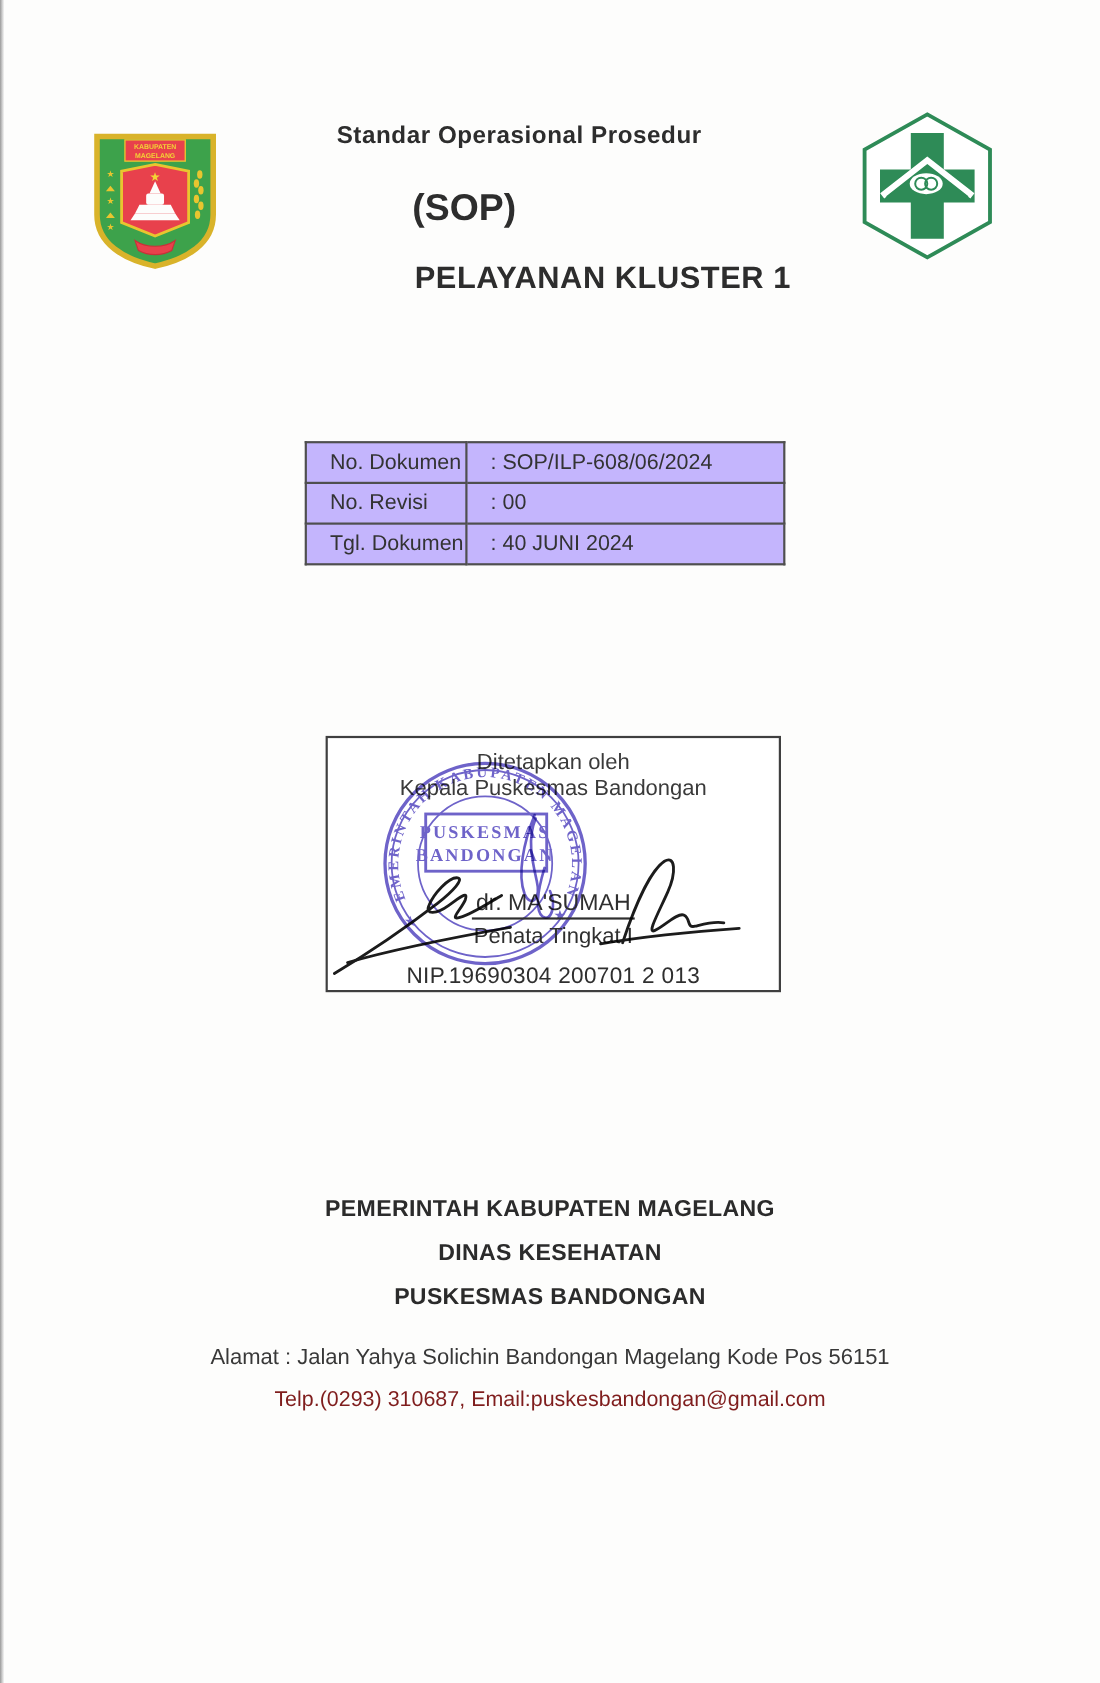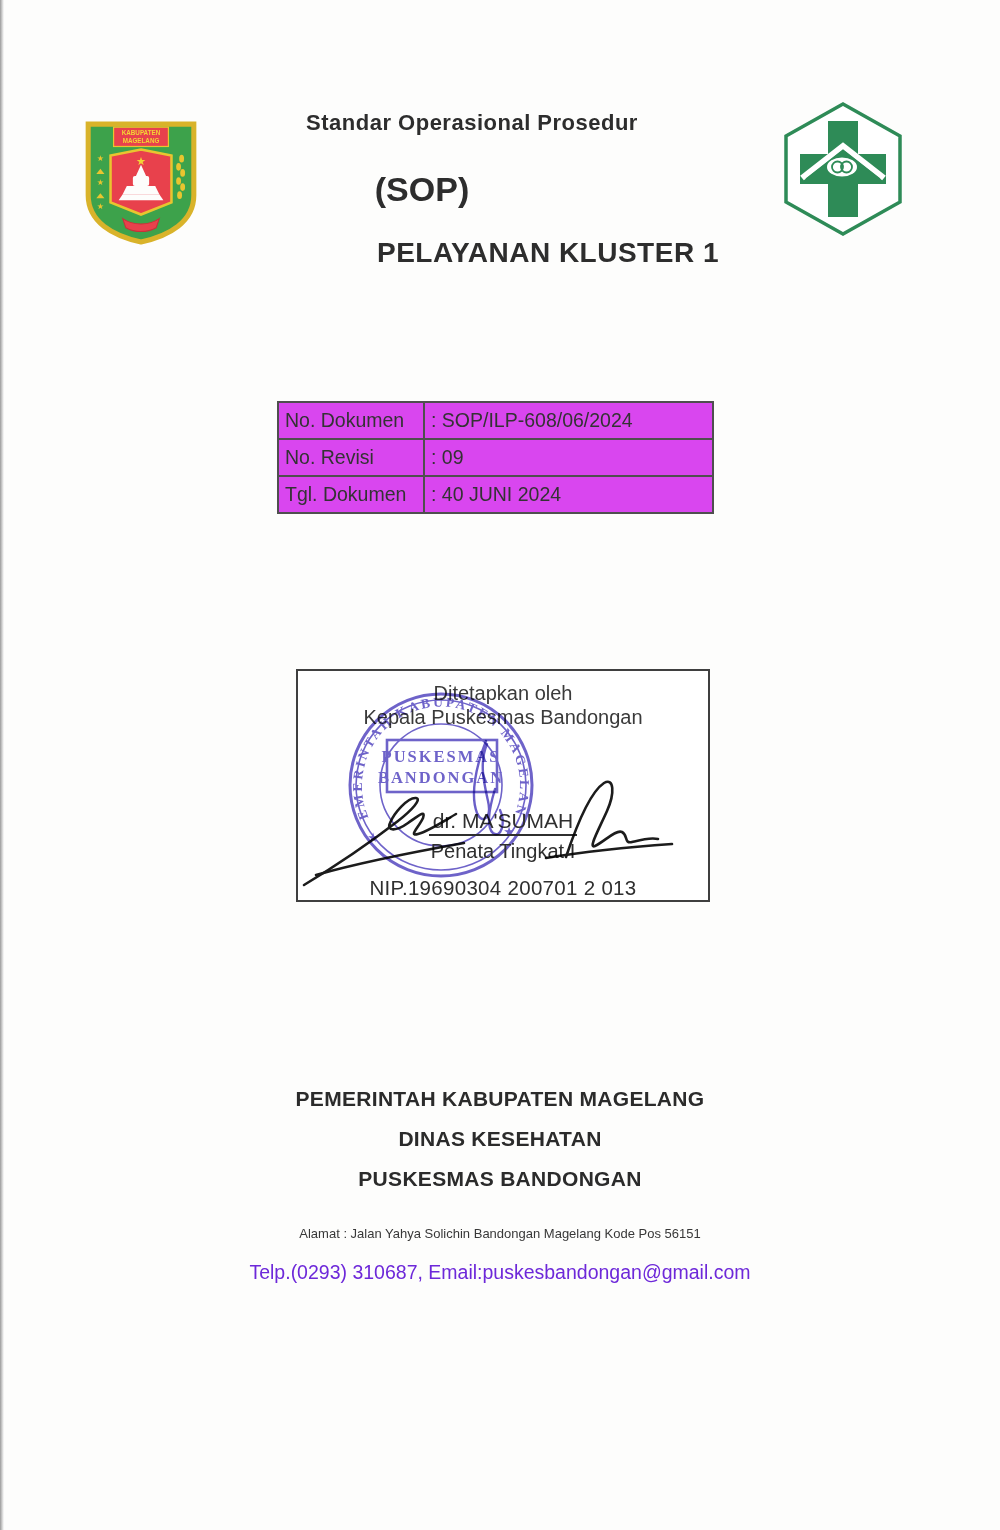--- a/index.html
+++ b/index.html
@@ -24,42 +24,42 @@
   .title-2{position:absolute;left:0;width:844px;top:170px;font-size:34px;font-weight:bold;}
   .title-3{position:absolute;left:0;width:1000px;top:237px;font-size:28px;font-weight:bold;letter-spacing:.5px;padding-left:48px;}
   
   .doc-table{
     position:absolute;left:277px;top:401px;width:437px;
     border-collapse:collapse;table-layout:fixed;
   }
   .doc-table td{
     border:2px solid #4f4f4f;
     height:35px;font-size:19.5px;color:#333;
-    padding:0 0 0 6px;vertical-align:middle;
-    background:#d946ef;
+    padding:0 0 0 21px;vertical-align:middle;
+    background:#c4b5fd;
   }
   .doc-table col.c1{width:146px;}
   
   .sign-box{
     position:absolute;left:296px;top:669px;width:410px;height:229px;
     border:2px solid #3f3f3f;background:#fff;
   }
   .sign-head{position:absolute;left:0;top:10px;width:100%;text-align:center;font-size:20px;line-height:24px;color:#3a3a3a;}
   .stamp-svg{position:absolute;left:48px;top:19px;width:190px;height:190px;mix-blend-mode:multiply;opacity:.88;}
   .sig-svg{position:absolute;left:0;top:0;width:410px;height:229px;mix-blend-mode:multiply;}
   .signer{position:absolute;left:0;top:138px;width:100%;text-align:center;color:#2f2f2f;}
   .signer-name{display:inline-block;font-size:21px;border-bottom:2px solid #2f2f2f;padding:0 4px 1px;}
   .signer-rank{font-size:20px;margin-top:4px;}
   .signer-nip{font-size:20.5px;margin-top:13px;letter-spacing:.3px;}
   
   .footer{position:absolute;left:28px;top:1086px;width:944px;text-align:center;}
   .footer .org{font-size:21px;font-weight:bold;line-height:26px;letter-spacing:.3px;color:#2b2b2b;}
   .footer .org + .org{margin-top:14px;}
-  .footer .addr{font-size:13px;line-height:26px;margin-top:29px;color:#383838;}
-  .footer .tel{font-size:19.5px;line-height:26px;margin-top:12px;color:#6d28d9;}
+  .footer .addr{font-size:20px;line-height:26px;margin-top:29px;color:#383838;}
+  .footer .tel{font-size:19.5px;line-height:26px;margin-top:12px;color:#7f1d1d;}
   svg text{user-select:none;}
 </style>
 </head>
 <body>
 
 <div class="page">
   <div class="scan-edge"></div>
 
   <svg class="crest" viewBox="0 0 120 128">
     <path d="M8,8 L112,8 L112,78 C112,104 88,118 60,124 C32,118 8,104 8,78 Z" fill="#3da24b" stroke="#d9b32a" stroke-width="5"></path>
@@ -111,21 +111,21 @@
         <col class="c1">
         <col>
       </colgroup>
     <tbody>
       <tr>
         <td>No. Dokumen</td>
         <td>: SOP/ILP-608/06/2024</td>
       </tr>
       <tr>
         <td>No. Revisi</td>
-        <td>: 09</td>
+        <td>: 00</td>
       </tr>
       <tr>
         <td>Tgl. Dokumen</td>
         <td>: 40 JUNI 2024</td>
       </tr>
     </tbody>
   </table>
 
   <div class="sign-box">
     <div class="sign-head">

